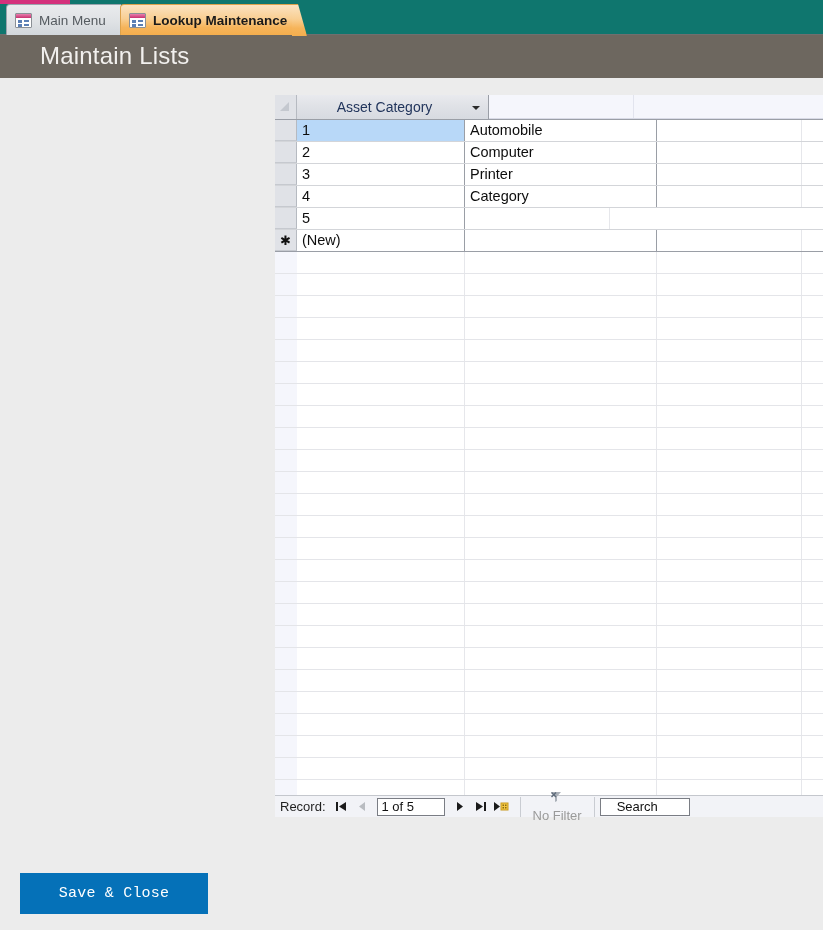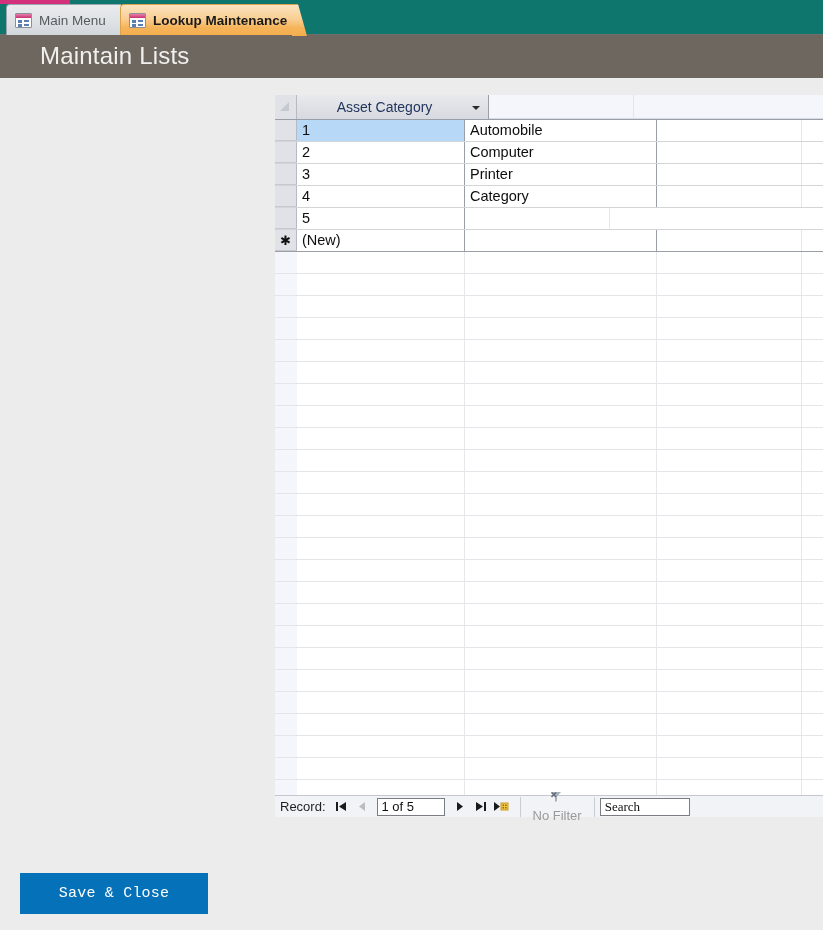--- a/index.html
+++ b/index.html
@@ -380,22 +380,22 @@
     margin: 0 5px 0 6px;
   }
   #nav-search {
     width: 90px; height: 18px;
     background: #ffffff;
     border: 1px solid #7a7d84;
     box-sizing: border-box;
     font-size: 13px;
     color: #111;
     line-height: 16px;
-    padding-left: 4px;
-    font-family: Liberation Serif, serif;
+    padding-left: 16px;
+    font-family: Liberation Sans, sans-serif;
   }
 
   
   #save-close-button {
     position: absolute;
     left: 20px; top: 795px;
     width: 188px; height: 41px;
     background: #0571b8;
     border: none;
     color: #ffffff;

